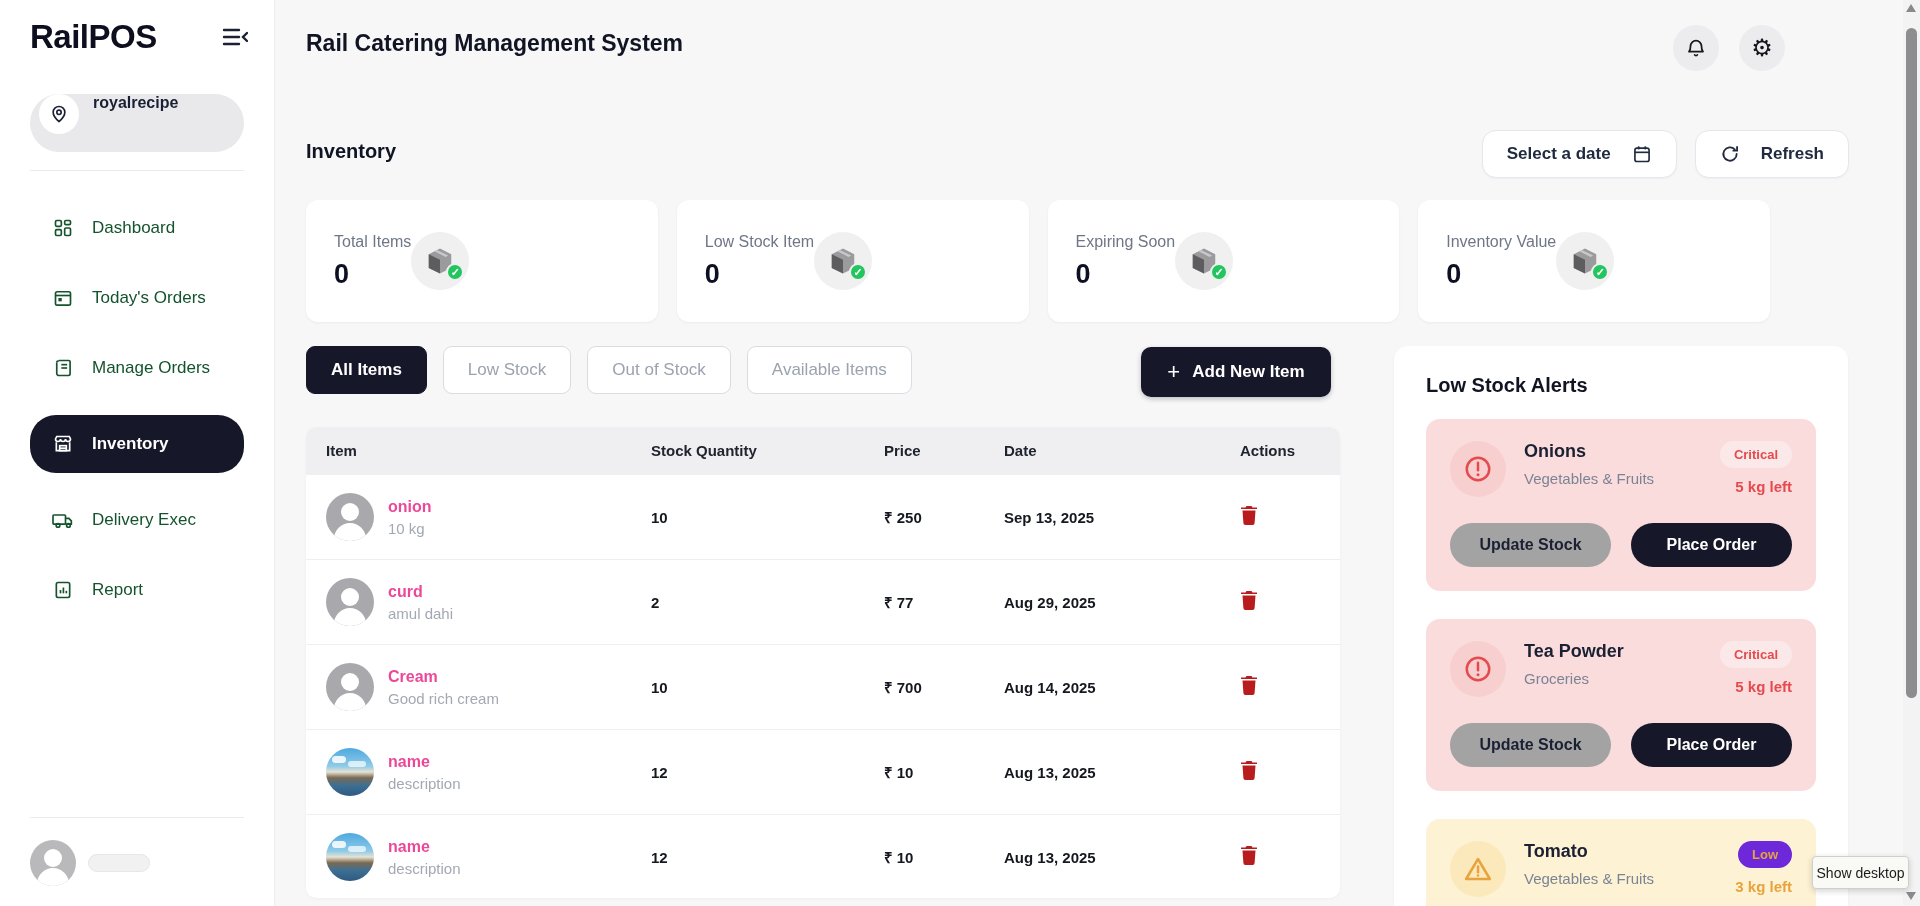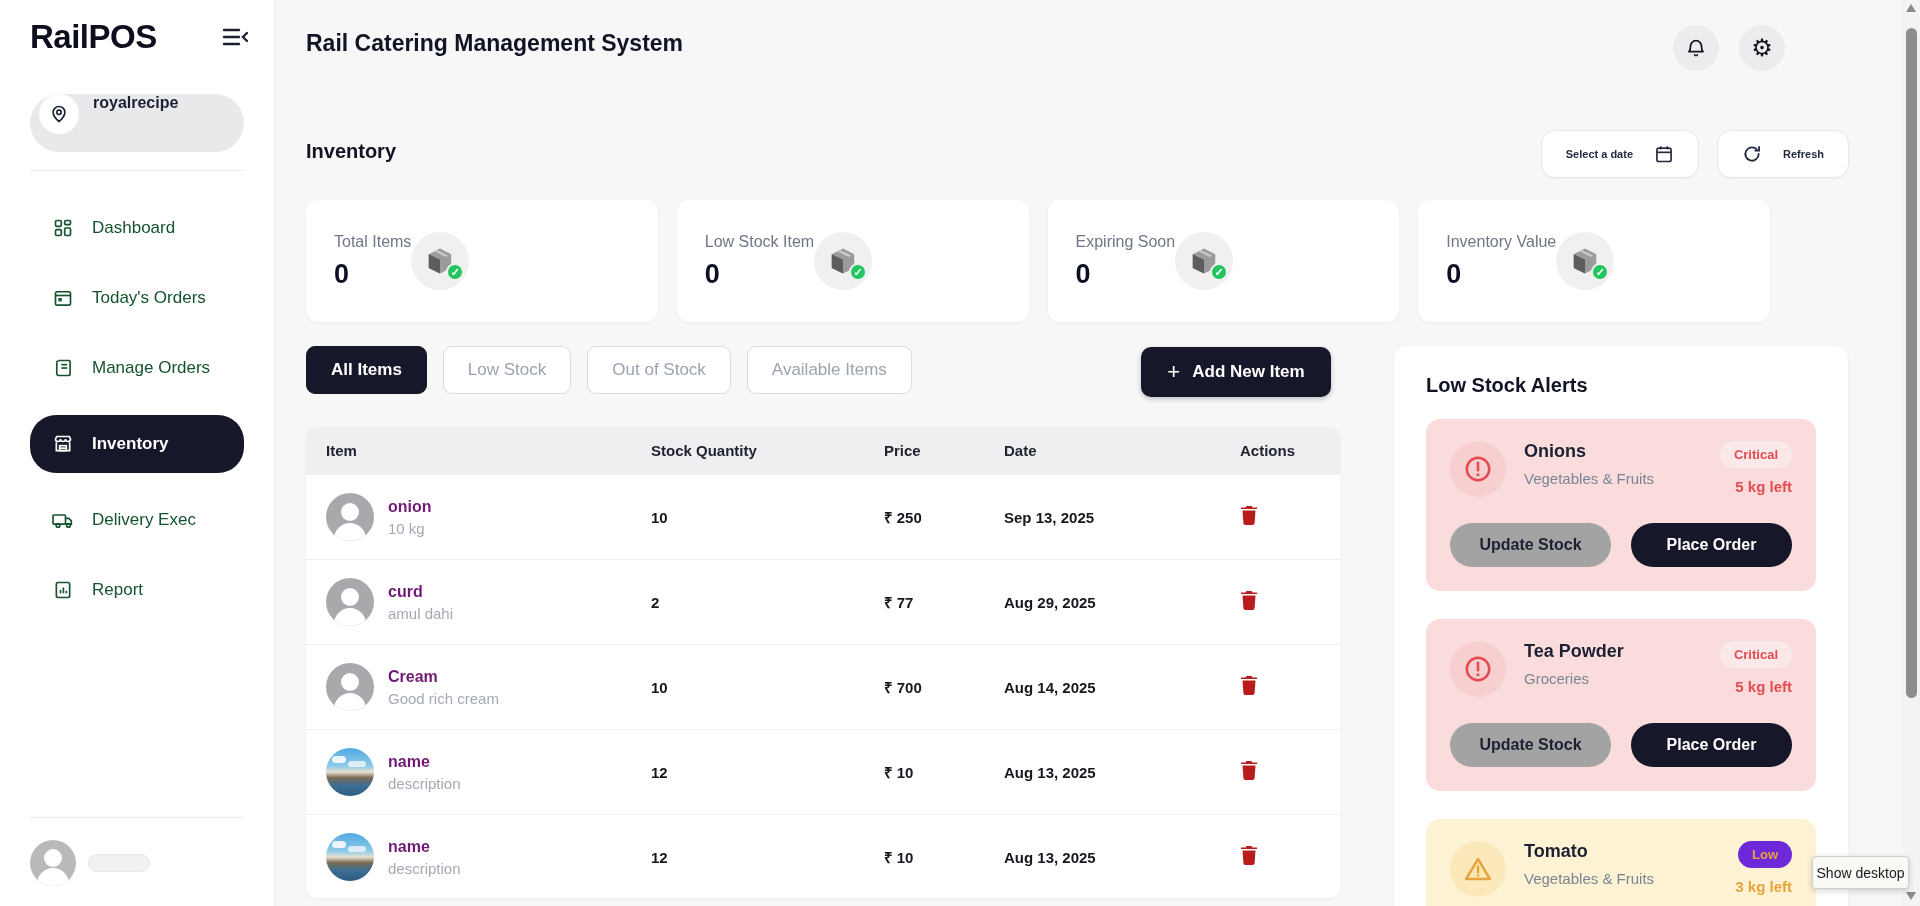--- a/index.html
+++ b/index.html
@@ -38,21 +38,21 @@
   .page-title { position:absolute; left:31px; top:30px; font-size:23px; font-weight:700; color:#101423; }
   .top-icons { position:absolute; right:118px; top:25px; display:flex; gap:20px; }
   .icon-circle { width:46px; height:46px; border-radius:50%; background:#ececee; display:flex;
     align-items:center; justify-content:center; cursor:pointer; color:#15171f; }
   .gear-glyph { font-size:24px; line-height:1; }
 
   .section-heading { position:absolute; left:31px; top:140px; font-size:20px; font-weight:700; color:#101423; }
   .toolbar-btns { position:absolute; right:54px; top:130px; display:flex; gap:18px; }
   .tool-btn { height:48px; background:#ffffff; border:1px solid #e4e7ec; border-radius:14px;
     box-shadow:0 1px 2px rgba(16,24,40,0.04); display:flex; align-items:center; gap:21px;
-    padding:0 24px; font-size:11px; font-weight:600; color:#212b40; cursor:pointer; }
+    padding:0 24px; font-size:17px; font-weight:600; color:#212b40; cursor:pointer; }
 
   .stats-row { position:absolute; left:31px; top:200px; width:1464px; display:flex; gap:19px; }
   .stat-card { flex:1; height:122px; background:#ffffff; border-radius:12px;
     box-shadow:0 1px 3px rgba(16,24,40,0.05); padding:26px 28px; display:flex;
     justify-content:flex-start; align-items:center; }
   .stat-label { font-size:16px; color:#6e7687; margin-bottom:8px; }
   .stat-value { font-size:27px; font-weight:800; color:#0d1022; }
   .stat-icon { width:58px; height:58px; border-radius:50%; background:#f0f0f1; display:flex;
     align-items:center; justify-content:center; position:relative; }
   .check-badge { position:absolute; right:5px; bottom:9px; width:18px; height:18px; border-radius:50%;
@@ -76,21 +76,21 @@
   .thead { height:47px; background:#efeff1; font-size:15px; font-weight:600; color:#20242f; }
   .trow { height:85px; border-top:1px solid #efeff1; }
   .trow:first-of-type { border-top:none; }
   .item-cell { display:flex; align-items:center; gap:14px; }
   .avatar { width:48px; height:48px; border-radius:50%; background:#a9a9ad; position:relative; overflow:hidden; flex:none; }
   .avatar::before { content:""; position:absolute; left:15px; top:10px; width:18px; height:18px; border-radius:50%; background:#fff; }
   .avatar::after { content:""; position:absolute; left:8px; top:30px; width:32px; height:20px; border-radius:16px 16px 4px 4px; background:#fff; }
   .avatar.photo { background:linear-gradient(180deg,#4fa8e0 0%,#8ecbe8 38%,#e8e2d2 50%,#7a6a52 62%,#3d6f94 78%,#2e5a80 100%); }
   .avatar.photo::before { left:6px; top:8px; width:14px; height:7px; border-radius:6px; background:rgba(255,255,255,0.85); }
   .avatar.photo::after { left:22px; top:13px; width:18px; height:6px; border-radius:6px; background:rgba(255,255,255,0.7); }
-  .item-name { display:block; font-size:16px; font-weight:600; color:#701a75; margin-bottom:4px; }
+  .item-name { display:block; font-size:16px; font-weight:600; color:#ec4899; margin-bottom:4px; }
   .item-desc { display:block; font-size:15px; color:#a3a9b3; }
   .cell-strong { font-size:15px; font-weight:600; color:#15181f; }
   .actions-cell { padding-left:28px; }
   .trash-btn { cursor:pointer; display:inline-flex; }
 
   
   .alerts-card { position:absolute; left:1119px; top:346px; width:454px; height:600px; background:#ffffff;
     border-radius:14px; box-shadow:0 1px 3px rgba(16,24,40,0.05); padding:28px 32px; }
   .alerts-title { font-size:20px; font-weight:700; color:#101423; margin-bottom:22px; }
   .alert-item { border-radius:14px; padding:22px 24px 24px 24px; margin-bottom:28px; }

